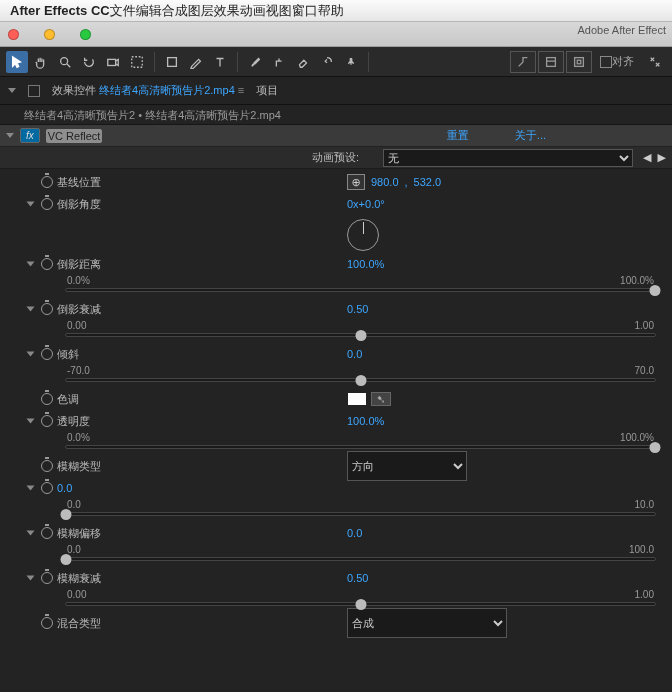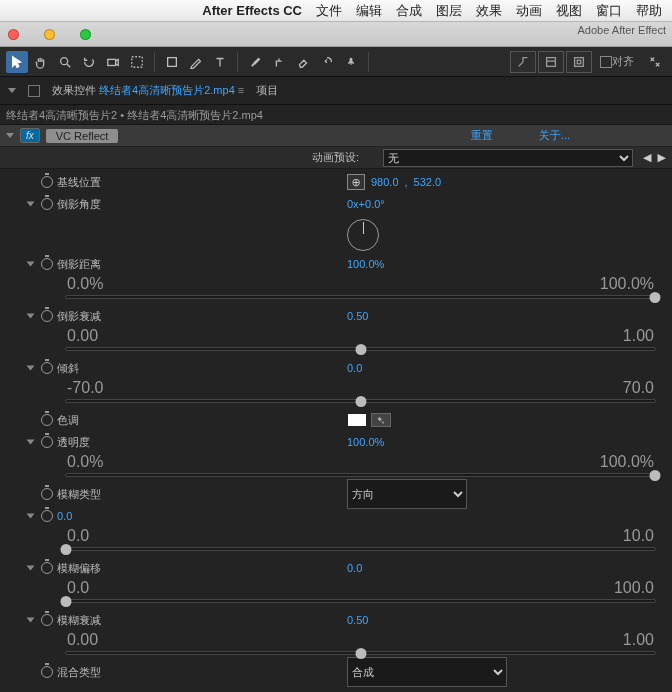--- a/index.html
+++ b/index.html
@@ -1,19 +1,19 @@
 <!DOCTYPE html>
 <html><head>
 <meta charset="utf-8">
 <style>
 * { margin: 0; padding: 0; box-sizing: border-box; font-family: -apple-system, "Helvetica Neue", Arial, sans-serif; }
 body { width: 672px; height: 692px; background: #232323; color: #aaa; font-size: 11px; overflow: hidden; }
 
 
-.menubar { height: 22px; background: linear-gradient(#fbfbfb,#e6e6e6); display: flex; align-items: center; padding: 0 10px; gap: 14px; border-bottom: 1px solid #b6b6b6; justify-content: flex-end; }
+.menubar { height: 22px; background: linear-gradient(#fbfbfb,#e6e6e6); display: flex; align-items: center; padding: 0 10px; gap: 0; border-bottom: 1px solid #b6b6b6; }
 .menubar .apple { font-size: 14px; color: #333; }
 .menubar .app { font-weight: bold; color: #222; font-size: 13px; }
 .menubar .mi { color: #222; font-size: 13px; }
 
 
 .wchrome { height: 18px; background: linear-gradient(#d8d8d8,#c8c8c8); display:flex; align-items:center; padding:12px 8px; gap:25px; border-bottom:1px solid #9f9f9f; position:relative;}
 .tl { width:11px; height:11px; border-radius:50%; border:1px solid rgba(0,0,0,.25);}
 .tl.r{background:#ff5f57}.tl.y{background:#febc2e}.tl.g{background:#28c840}
 .wchrome .brand{position:absolute; right:6px; top:2px; color:#555; font-size:11px;}
 
@@ -32,28 +32,28 @@
 
 .tabs{height:28px;background:#232323;border-bottom:1px solid #111;display:flex;align-items:center;padding:0 8px;gap:12px;}
 .tri{display:inline-block;width:0;height:0;border-top:4px solid transparent;border-bottom:4px solid transparent;border-left:5px solid #888;}
 .tri.down{border-left:4px solid transparent;border-right:4px solid transparent;border-top:5px solid #888;border-bottom:none;}
 .tabs .locklike{width:12px;height:12px;border:1px solid #777;}
 .tabs .tabtext{color:#bbb}
 .tabs .fname{color:#3ea6ff}
 .tabs .menudots{color:#888}
 
 
-.bread{height:20px;background:#232323;border-bottom:1px solid #161616;color:#9a9a9a;padding:3px 6px;font-size:11px;}
+.bread{height:20px;background:#232323;border-bottom:1px solid #161616;color:#9a9a9a;padding:3px 24px;font-size:11px;}
 
 
 .effhdr{height:22px;background:#3a3a3a;display:flex;align-items:center;padding:0 6px;gap:6px;border-bottom:1px solid #222;}
 .fxchip{background:#0369a1;border:1px solid #666;padding:1px 5px;border-radius:2px;font-style:italic;color:#ddd;font-size:10px;}
-.effname{background:#8e8e8e;color:#222;padding:1px 10px;border-radius:2px;font-size:11px;}
+.effname{background:#8e8e8e;color:#222;padding:1px 2px;border-radius:2px;font-size:11px;}
 .effhdr .reset{color:#3ea6ff;margin-left:auto;margin-right:40px}
-.effhdr .about{color:#3ea6ff;margin-right:96px}
+.effhdr .about{color:#3ea6ff;margin-right:120px}
 
 
 .presetrow{height:22px;background:#2b2b2b;display:flex;align-items:center;border-bottom:1px solid #1b1b1b;padding:0 6px;}
 .presetrow .lbl{margin-left:auto;margin-right:24px;color:#bbb}
 .presetrow select{background:#1a1a1a;color:#ccc;border:1px solid #555;height:18px;width:250px;font-size:11px;}
 .navarrows{display:flex;gap:6px;margin-left:10px}
 .navarrows span{color:#ccc;cursor:pointer}
 
 
 .params{padding:2px 0 10px 9px;}
@@ -64,21 +64,21 @@
 .pname{width:290px;color:#bbb}
 .pval{color:#3ea6ff}
 .coord{display:flex;align-items:center;gap:6px;}
 .crosshair{width:18px;height:16px;border:1px solid #888;background:#333;display:flex;align-items:center;justify-content:center;color:#ccc;}
 .anglectl{display:flex;align-items:center;gap:10px;}
 .dial{width:32px;height:32px;border:1.5px solid #999;border-radius:50%;position:relative;margin-top:2px;}
 .dial:after{content:"";position:absolute;left:50%;top:2px;width:1px;height:12px;background:#ccc;}
 
 
 .sliderwrap{padding:0 16px 6px 56px;}
-.sliderlabels{display:flex;justify-content:space-between;color:#999;font-size:16px;padding:0 2px 2px;}
+.sliderlabels{display:flex;justify-content:space-between;color:#999;font-size:10px;padding:0 2px 2px;}
 .track{height:4px;background:#1a1a1a;border:1px solid #444;border-radius:2px;position:relative;}
 .thumb{width:11px;height:11px;background:#bcbcbc;border-radius:50%;position:absolute;top:-4px;transform:translateX(-50%);}
 
 
 .swatch{width:20px;height:14px;background:#fff;border:1px solid #222;}
 .eyedrop{width:20px;height:14px;background:#444;border:1px solid #666;margin-left:4px;display:flex;align-items:center;justify-content:center;}
 
 
 .dd{background:#1a1a1a;color:#ccc;border:1px solid #555;height:30px;font-size:11px;}
 

